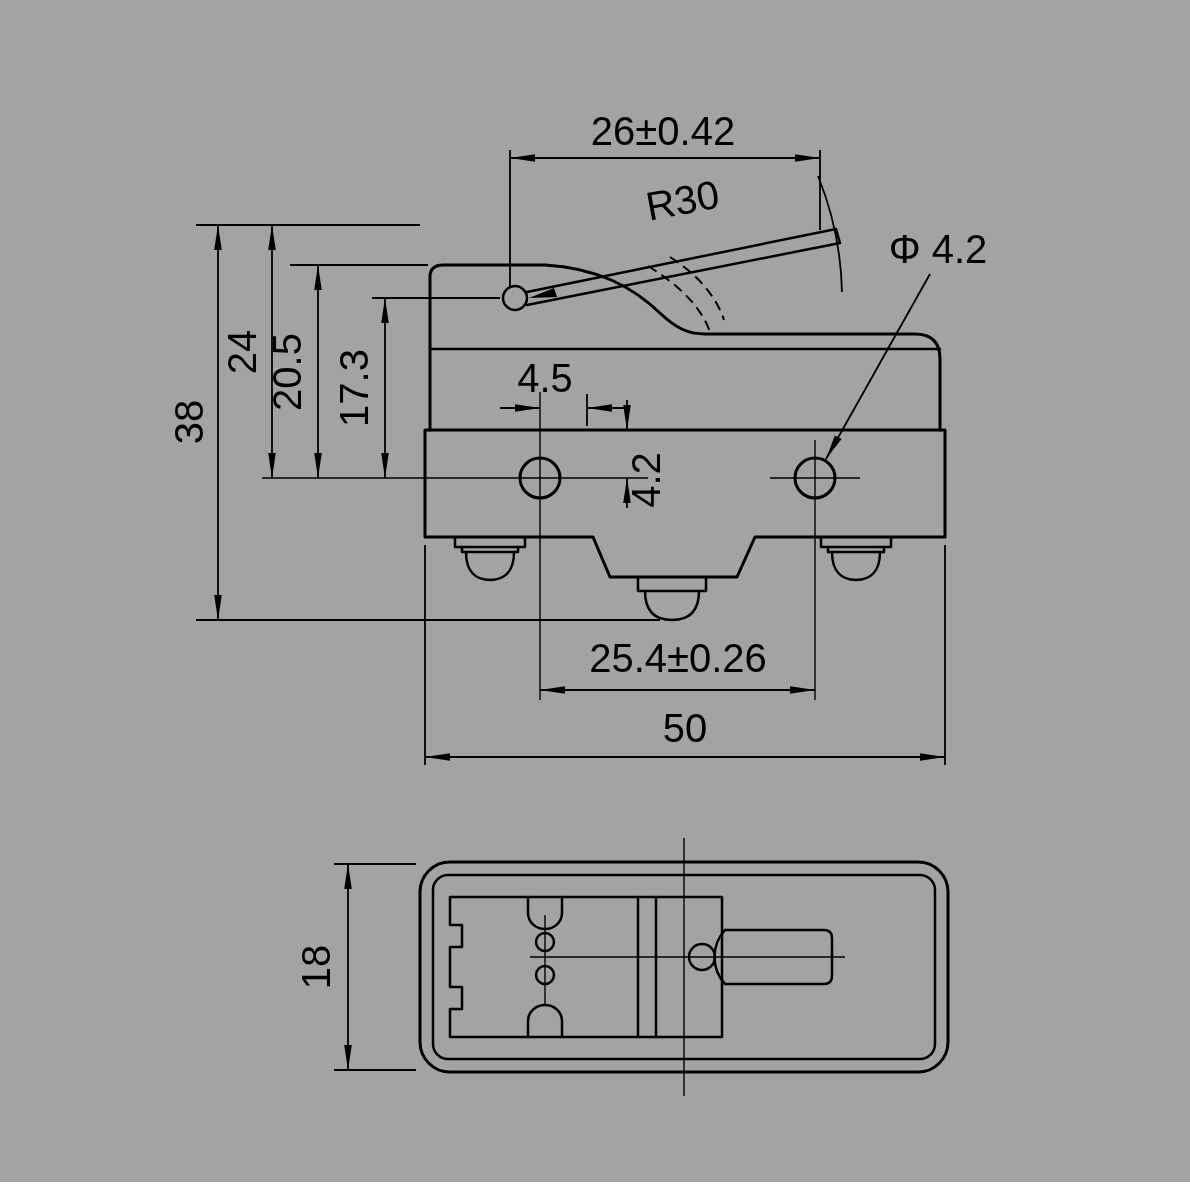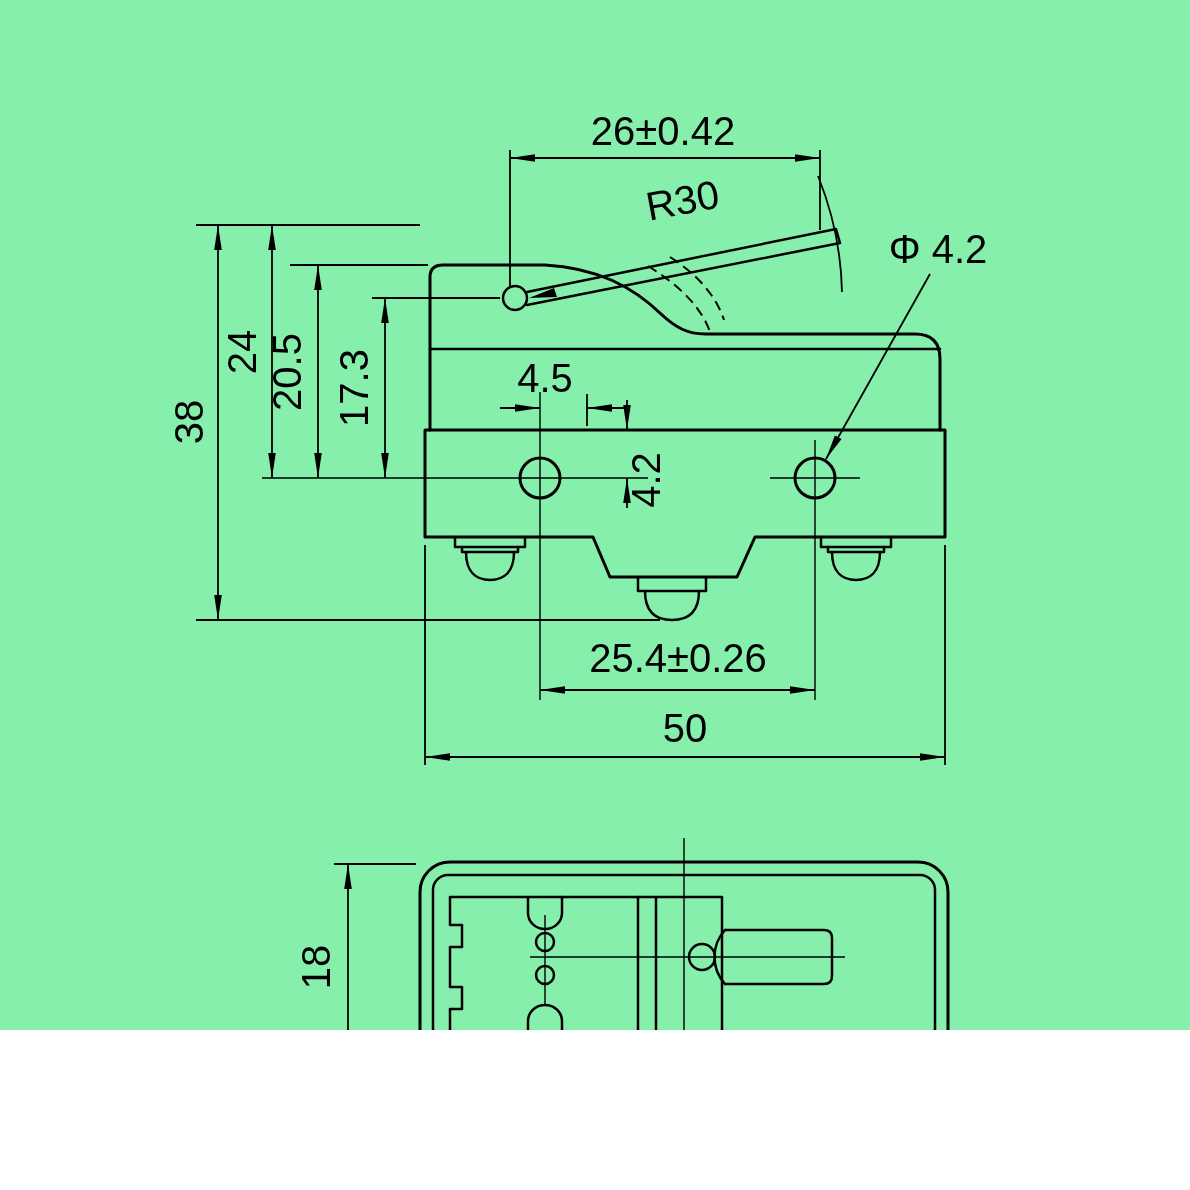--- a/index.html
+++ b/index.html
@@ -1,17 +1,17 @@
 <!DOCTYPE html>
 <html><head>
 <meta charset="utf-8">
 <style>
   html,body{margin:0;padding:0;background:#ffffff;}
   .stage{
-    width:1190px;height:1030px;background:#86efac;position:relative;overflow:hidden;
+    width:1190px;height:1182px;background:#a3a3a3;position:relative;overflow:hidden;
     font-family:"Liberation Sans", sans-serif;
   }
   svg{display:block;}
   .outline{fill:none;stroke:#000;stroke-width:3;stroke-linejoin:round;stroke-linecap:round;}
   .detail{fill:none;stroke:#000;stroke-width:2.5;stroke-linejoin:round;stroke-linecap:round;}
   .dimline{fill:none;stroke:#000;stroke-width:1.8;}
   .extline{fill:none;stroke:#000;stroke-width:1.8;}
   .centerline{fill:none;stroke:#000;stroke-width:1.4;}
   .phantom{fill:none;stroke:#000;stroke-width:2;stroke-dasharray:10 6;}
   .dimtext{fill:#000;font-size:40px;font-family:"Liberation Sans", sans-serif;}

